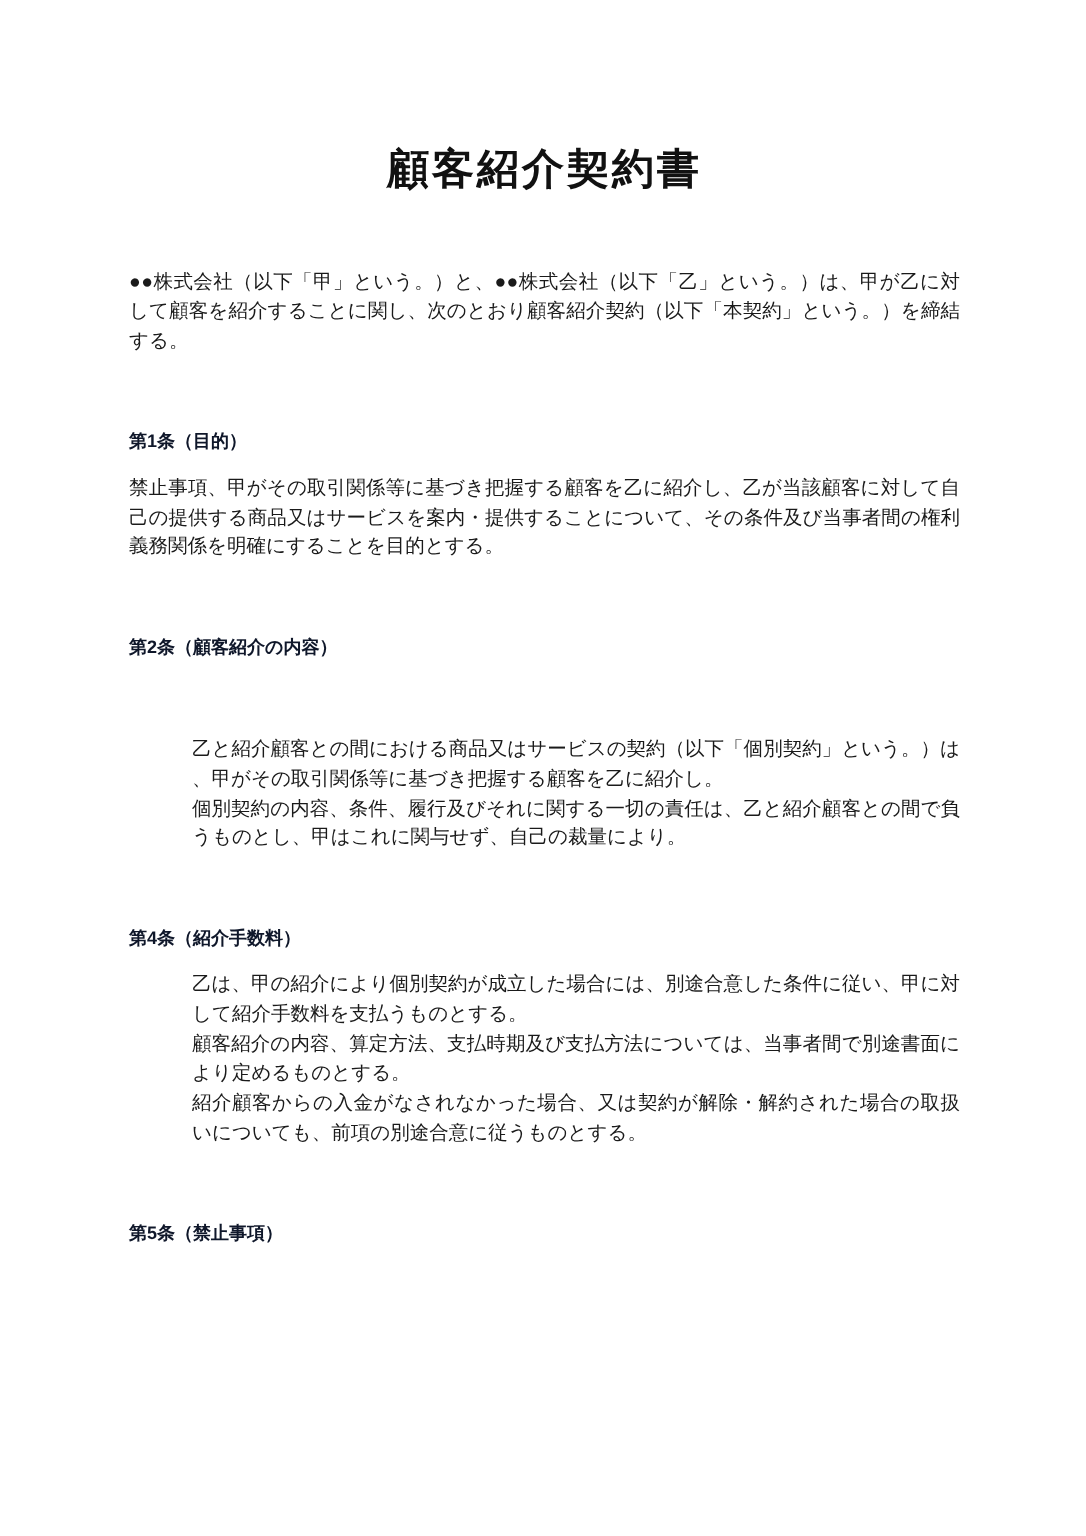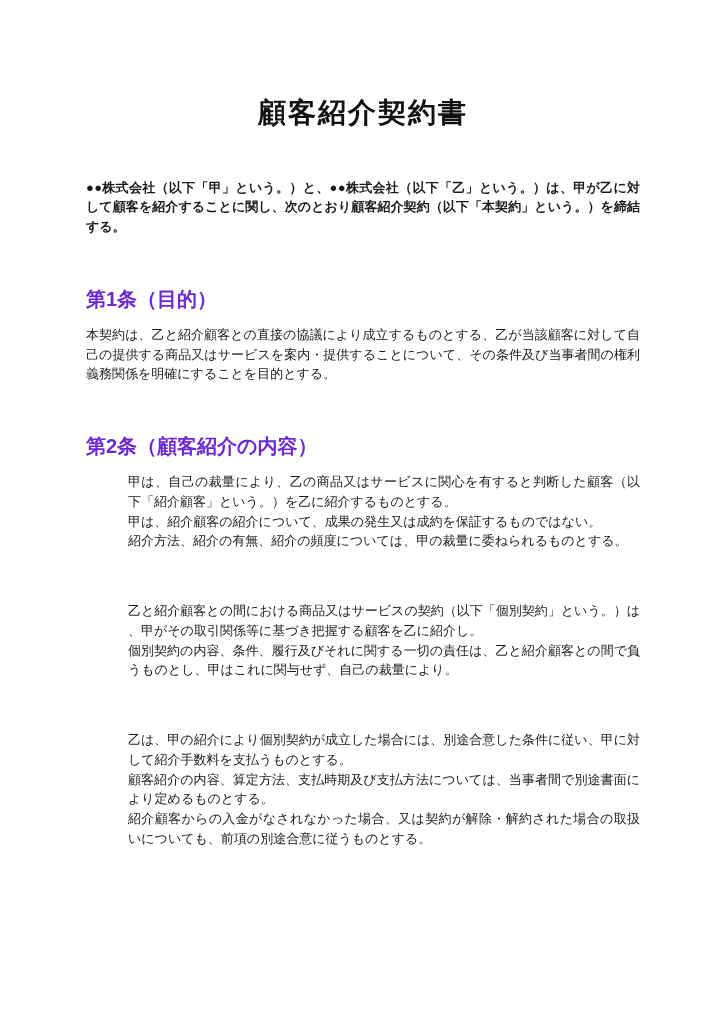--- a/index.html
+++ b/index.html
@@ -31,31 +31,30 @@
     color: #111111;
   }
   .intro {
     margin: 48px 0 0 0;
     font-size: 13px;
     line-height: 1.52;
     text-align: justify;
     word-break: break-all;
     line-break: anywhere;
     color: #1a1a1a;
-    font-weight: bold;
   }
   .article {
     margin-top: 50px;
   }
   .article-heading {
     margin: 0 0 13px 0;
-    font-size: 20px;
+    font-size: 12px;
     font-weight: 700;
     line-height: 1.25;
-    color: #6d28d9;
+    color: #0f172a;
   }
   .article-body p {
     margin: 0;
     font-size: 13px;
     line-height: 1.52;
     text-align: justify;
     word-break: break-all;
     line-break: anywhere;
     color: #1a1a1a;
   }
@@ -68,42 +67,42 @@
 
 <div class="page">
   <h1 class="doc-title">顧客紹介契約書</h1>
 
   <p class="intro">●●株式会社（以下「甲」という。）と、●●株式会社（以下「乙」という。）は、甲が乙に対して顧客を紹介することに関し、次のとおり顧客紹介契約（以下「本契約」という。）を締結する。</p>
 
   <div id="articles">
   <section class="article">
     <h2 class="article-heading">第1条（目的）</h2>
     <div class="article-body">
-          <p>本契約は、乙と紹介顧客との直接の協議により成立するものとする、乙が当該顧客に対して自己の提供する商品又はサービスを案内・提供することについて、その条件及び当事者間の権利義務関係を明確にすることを目的とする。</p>
+          <p>禁止事項、甲がその取引関係等に基づき把握する顧客を乙に紹介し、乙が当該顧客に対して自己の提供する商品又はサービスを案内・提供することについて、その条件及び当事者間の権利義務関係を明確にすることを目的とする。</p>
         </div>
   </section>
 
   <section class="article indented">
     <h2 class="article-heading">第2条（顧客紹介の内容）</h2>
-    <div class="article-body">
-          <p>甲は、自己の裁量により、乙の商品又はサービスに関心を有すると判断した顧客（以下「紹介顧客」という。）を乙に紹介するものとする。</p>
-          <p>甲は、紹介顧客の紹介について、成果の発生又は成約を保証するものではない。</p>
-          <p>紹介方法、紹介の有無、紹介の頻度については、甲の裁量に委ねられるものとする。</p>
-        </div>
   </section>
 
   <section class="article indented">
     <div class="article-body">
           <p>乙と紹介顧客との間における商品又はサービスの契約（以下「個別契約」という。）は、甲がその取引関係等に基づき把握する顧客を乙に紹介し。</p>
           <p>個別契約の内容、条件、履行及びそれに関する一切の責任は、乙と紹介顧客との間で負うものとし、甲はこれに関与せず、自己の裁量により。</p>
         </div>
   </section>
 
   <section class="article indented">
+    <h2 class="article-heading">第4条（紹介手数料）</h2>
     <div class="article-body">
           <p>乙は、甲の紹介により個別契約が成立した場合には、別途合意した条件に従い、甲に対して紹介手数料を支払うものとする。</p>
           <p>顧客紹介の内容、算定方法、支払時期及び支払方法については、当事者間で別途書面により定めるものとする。</p>
           <p>紹介顧客からの入金がなされなかった場合、又は契約が解除・解約された場合の取扱いについても、前項の別途合意に従うものとする。</p>
         </div>
   </section>
 
+  <section class="article indented">
+    <h2 class="article-heading">第5条（禁止事項）</h2>
+    <div class="article-body"></div>
+  </section>
 </div>
 </div>
 
 </body></html>

